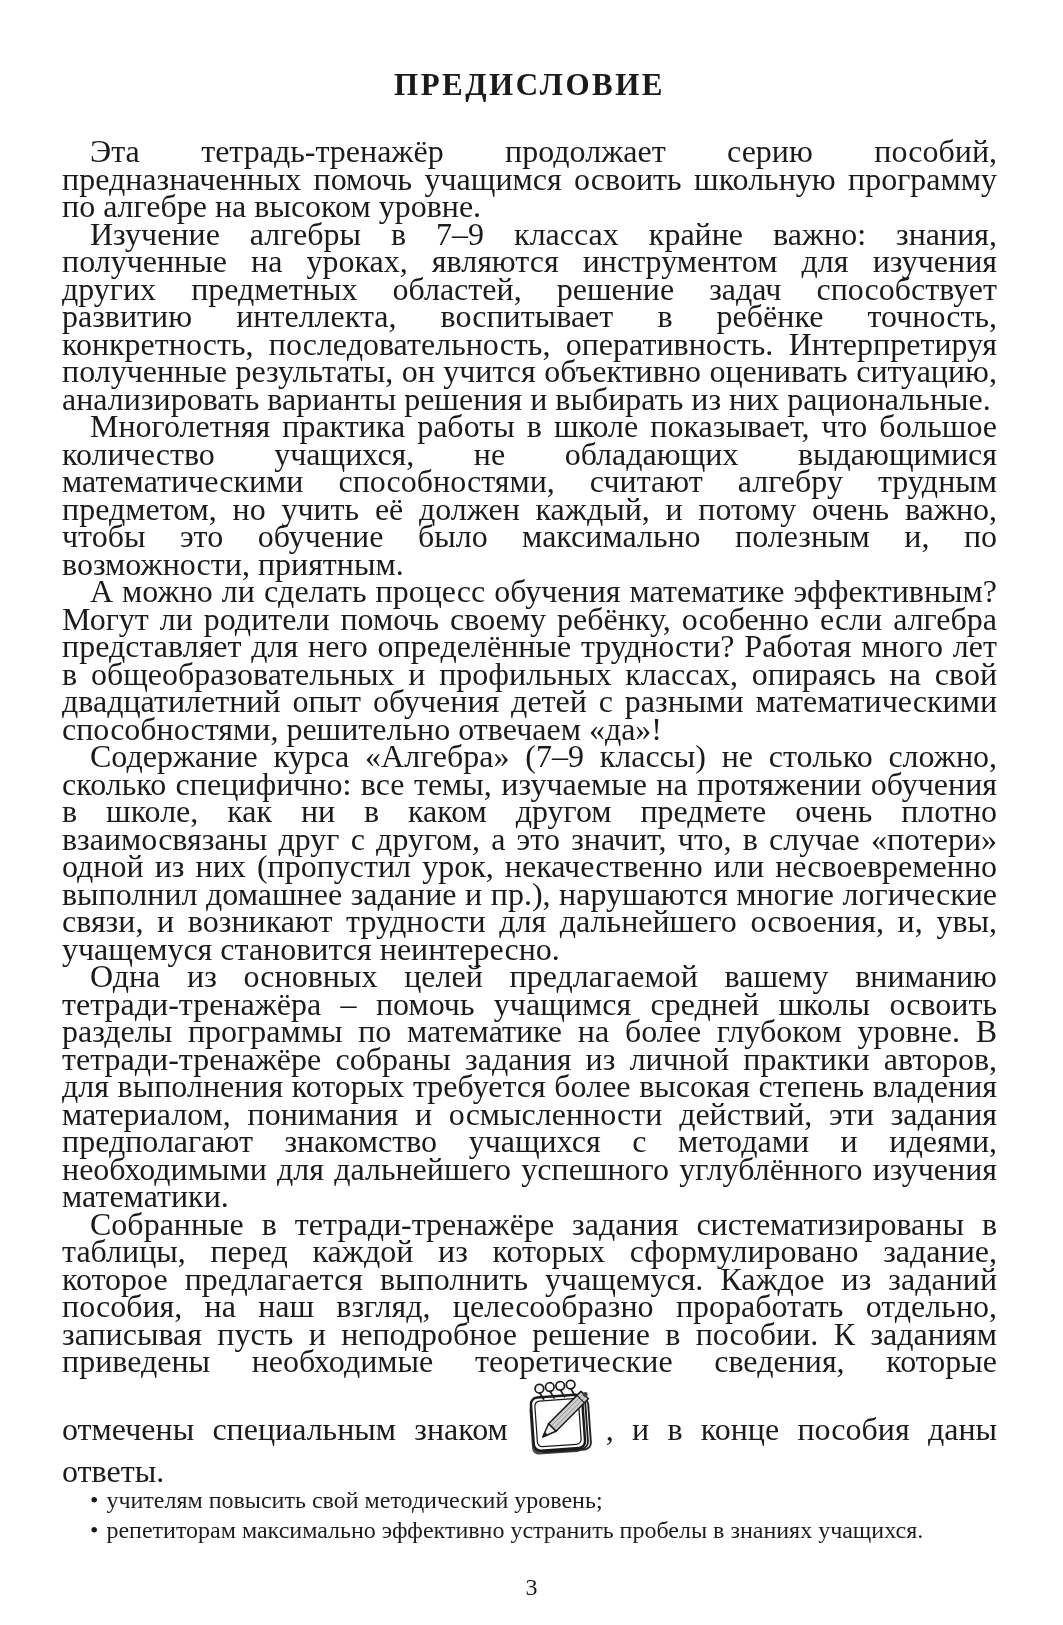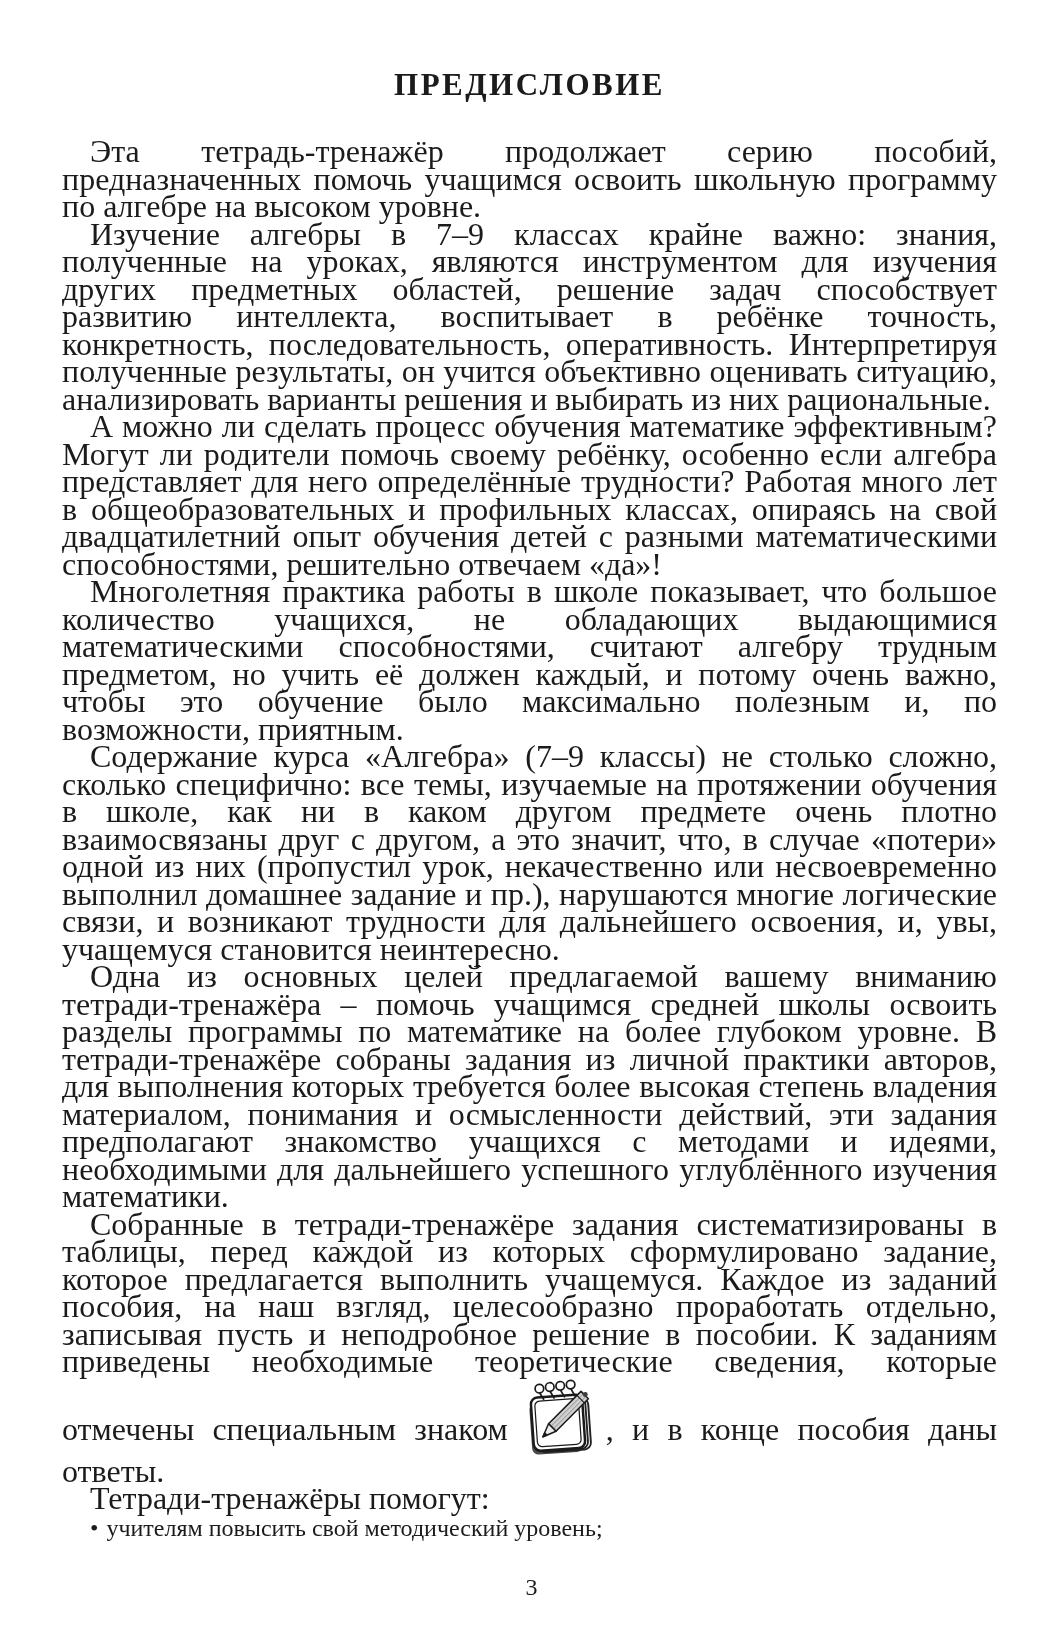--- a/index.html
+++ b/index.html
@@ -57,22 +57,22 @@
 </style>
 </head>
 <body>
 
 <div class="page">
 
   <h1 class="doc-title">ПРЕДИСЛОВИЕ</h1>
 
   <p class="para">Эта тетрадь-тренажёр продолжает серию пособий, предназначенных помочь учащимся освоить школьную программу по алгебре на высоком уровне.</p>
   <p class="para">Изучение алгебры в 7–9 классах крайне важно: знания, полученные на уроках, являются инструментом для изучения других предметных областей, решение задач способствует развитию интеллекта, воспитывает в ребёнке точность, конкретность, последовательность, оперативность. Интерпретируя полученные результаты, он учится объективно оценивать ситуацию, анализировать варианты решения и выбирать из них рациональные.</p>
+  <p class="para">Многолетняя практика работы в школе показывает, что большое количество учащихся, не обладающих выдающимися математическими способностями, считают алгебру трудным предметом, но учить её должен каждый, и потому очень важно, чтобы это обучение было максимально полезным и, по возможности, приятным.</p>
   <p class="para">А можно ли сделать процесс обучения математике эффективным? Могут ли родители помочь своему ребёнку, особенно если алгебра представляет для него определённые трудности? Работая много лет в общеобразовательных и профильных классах, опираясь на свой двадцатилетний опыт обучения детей с разными математическими способностями, решительно отвечаем «да»!</p>
-  <p class="para">Многолетняя практика работы в школе показывает, что большое количество учащихся, не обладающих выдающимися математическими способностями, считают алгебру трудным предметом, но учить её должен каждый, и потому очень важно, чтобы это обучение было максимально полезным и, по возможности, приятным.</p>
   <p class="para">Содержание курса «Алгебра» (7–9 классы) не столько сложно, сколько специфично: все темы, изучаемые на протяжении обучения в школе, как ни в каком другом предмете очень плотно взаимосвязаны друг с другом, а это значит, что, в случае «потери» одной из них (пропустил урок, некачественно или несвоевременно выполнил домашнее задание и пр.), нарушаются многие логические связи, и возникают трудности для дальнейшего освоения, и, увы, учащемуся становится неинтересно.</p>
   <p class="para">Одна из основных целей предлагаемой вашему вниманию тетради-тренажёра – помочь учащимся средней школы освоить разделы программы по математике на более глубоком уровне. В тетради-тренажёре собраны задания из личной практики авторов, для выполнения которых требуется более высокая степень владения материалом, понимания и осмысленности действий, эти задания предполагают знакомство учащихся с методами и идеями, необходимыми для дальнейшего успешного углублённого изучения математики.</p>
 
   <p class="para"><span>Собранные в тетради-тренажёре задания систематизированы в таблицы, перед каждой из которых сформулировано задание, которое предлагается выполнить учащемуся. Каждое из заданий пособия, на наш взгляд, целесообразно проработать отдельно, записывая пусть и неподробное решение в пособии. К заданиям приведены необходимые теоретические сведения, которые отмечены специальным знаком</span><svg class="inline-icon" width="80" height="82" viewBox="0 0 84 86" xmlns="http://www.w3.org/2000/svg">
 
       <g transform="rotate(-4 42 49)">
         <rect x="13" y="27" width="54" height="54" rx="7" fill="#4a4a4a"></rect>
         <rect x="21" y="25" width="54" height="54" rx="7" fill="#ffffff" stroke="#222222" stroke-width="2"></rect>
         <rect x="18" y="23" width="54" height="55" rx="7" fill="#ffffff" stroke="#222222" stroke-width="2"></rect>
         <rect x="15" y="21" width="54" height="56" rx="7" fill="#ffffff" stroke="#1a1a1a" stroke-width="2.6"></rect>
@@ -94,19 +94,19 @@
         <polygon points="73.9,23.9 66.1,16.1 32.1,50.1 39.9,57.9" fill="#cfcfcf" stroke="#1a1a1a" stroke-width="1.6"></polygon>
         <line x1="71.3" y1="21.3" x2="37.3" y2="55.3" stroke="#8f8f8f" stroke-width="1"></line>
         <line x1="68.7" y1="18.7" x2="34.7" y2="52.7" stroke="#8f8f8f" stroke-width="1"></line>
         <line x1="69.7" y1="28.1" x2="61.9" y2="20.3" stroke="#1a1a1a" stroke-width="1.2"></line>
         <polygon points="32.1,50.1 39.9,57.9 26,64" fill="#ececec" stroke="#1a1a1a" stroke-width="1.6"></polygon>
         <polygon points="26,64 28.1,59.1 30.9,61.9" fill="#1a1a1a" stroke="#1a1a1a" stroke-width="0.8"></polygon>
         <circle cx="70.6" cy="19.4" r="2.6" fill="#3c3c3c"></circle>
       </g>
     </svg><span>, и в конце пособия даны ответы.</span></p>
 
-  <p class="para">Тетради-тренажёры помогут:</p>
 
   <p class="bullet-line"><span class="bullet-char">•</span><span>учителям повысить свой методический уровень;</span></p>
+  <p class="bullet-line"><span class="bullet-char">•</span><span>репетиторам максимально эффективно устранить пробелы в знаниях учащихся.</span></p>
 
   <div class="page-number">3</div>
 
 </div>
 
 </body></html>

